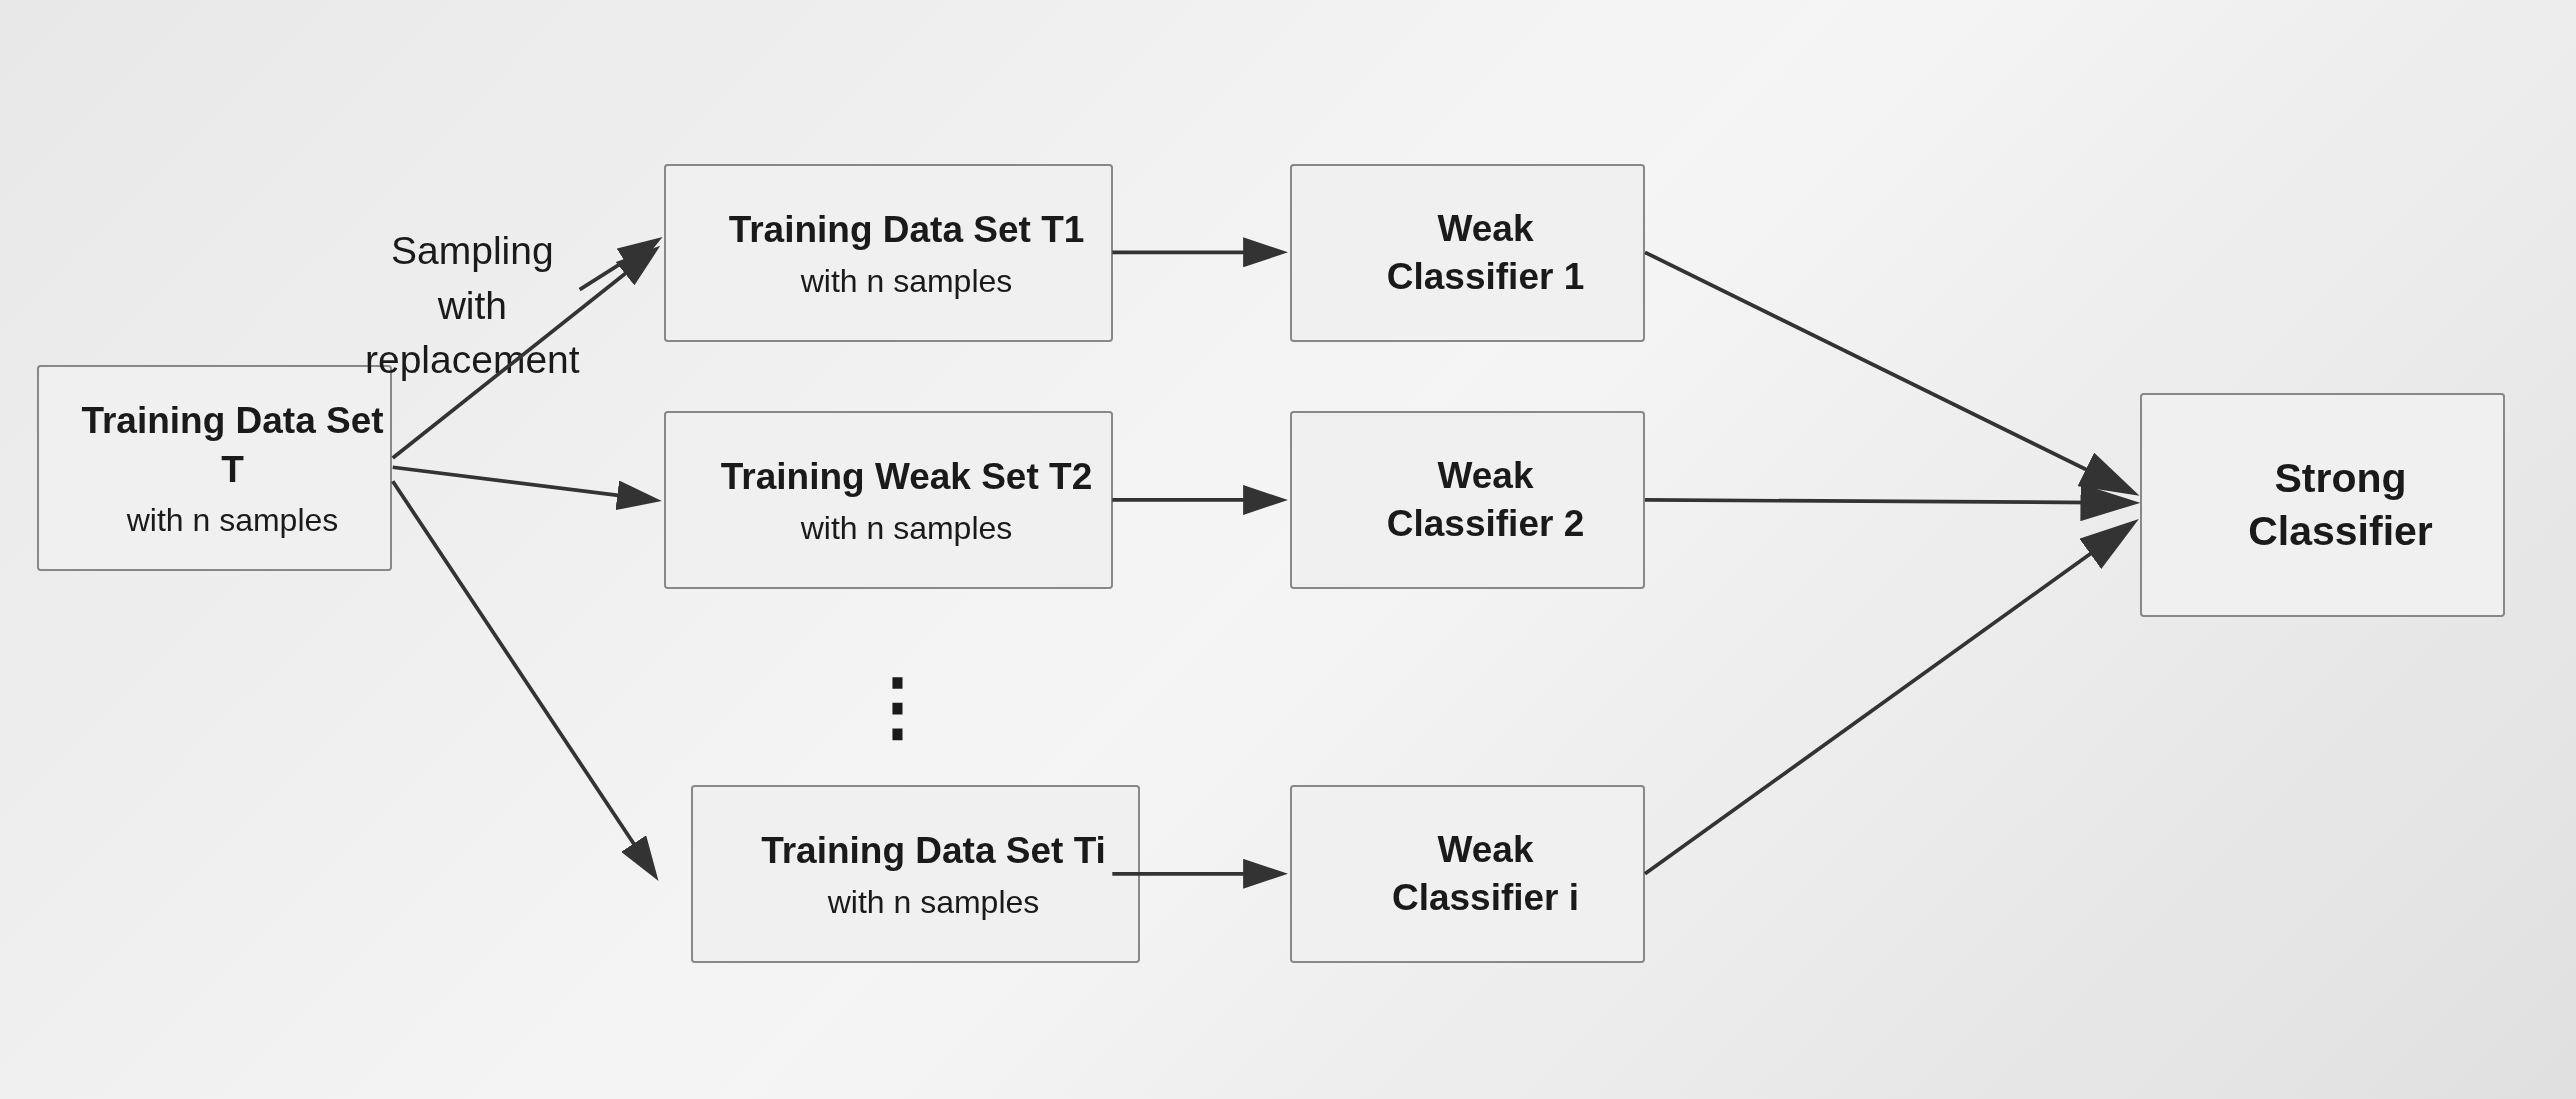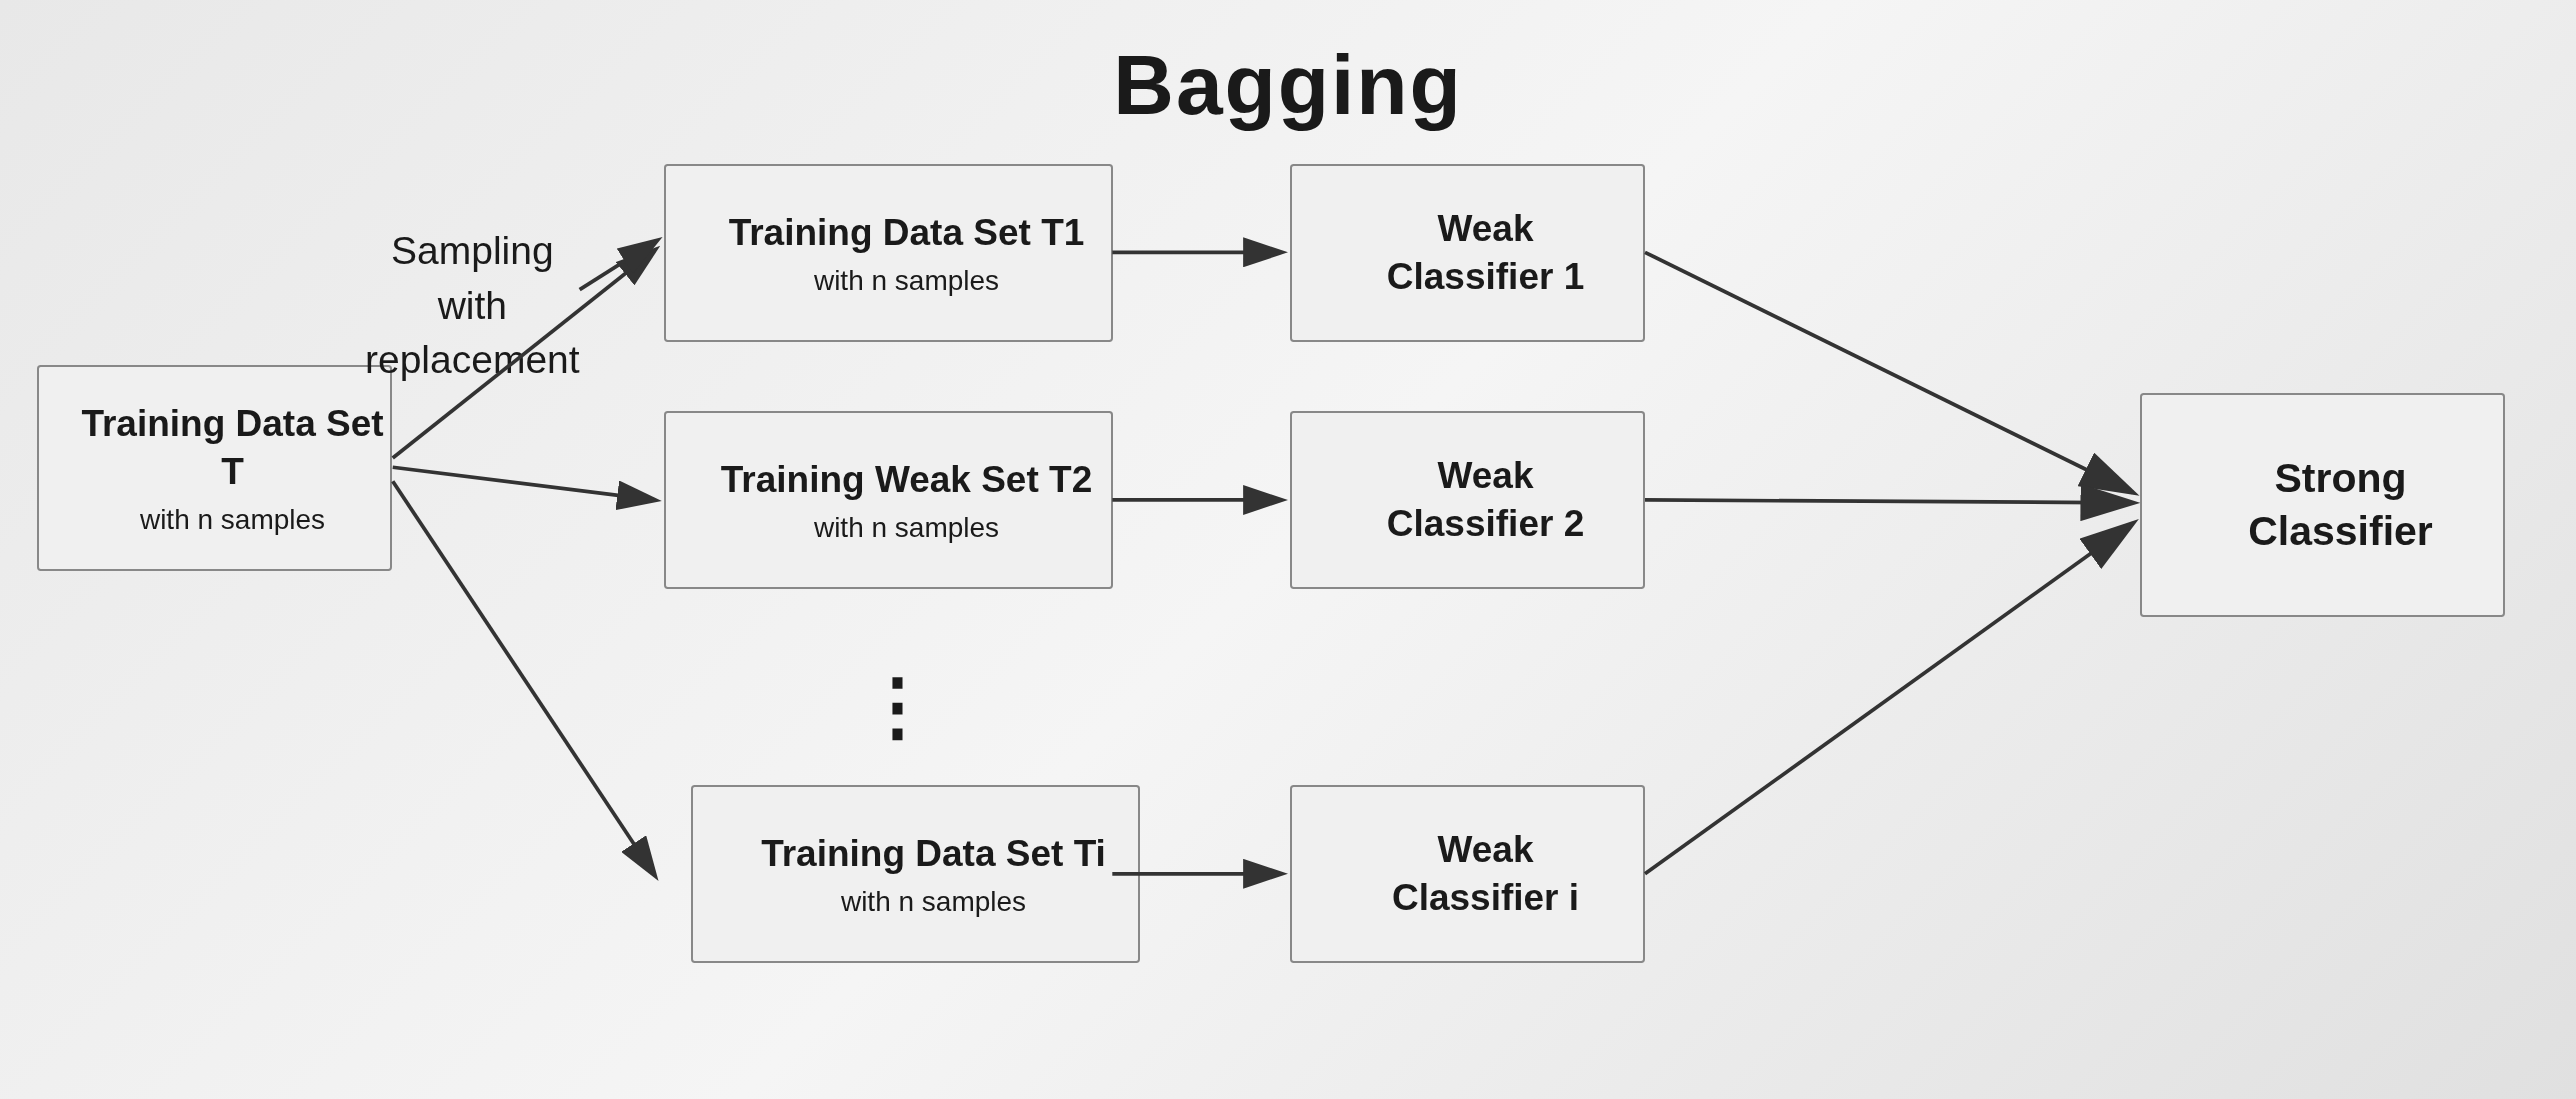--- a/index.html
+++ b/index.html
@@ -43,21 +43,21 @@
     }
 
     .box-title {
       font-size: 37px;
       font-weight: bold;
       color: #1a1a1a;
       line-height: 1.3;
     }
 
     .box-subtitle {
-      font-size: 28px;
+      font-size: 32px;
       color: #1a1a1a;
       margin-top: 8px;
     }
 
     
     .arrows-svg {
       position: absolute;
       top: 0;
       left: 0;
       width: 100%;
@@ -72,21 +72,20 @@
       color: #1a1a1a;
       text-align: center;
       line-height: 1.4;
     }
   </style>
 </head>
 <body>
 
 <div class="diagram-container">
 
-  <div class="title">Bagging</div>
 
   <div class="box" style="left: 37px; top: 365px; width: 355px; height: 206px;">
     <div class="box-title">Training Data Set T</div>
     <div class="box-subtitle">with n samples</div>
   </div>
 
   <div class="box" style="left: 664px; top: 164px; width: 449px; height: 178px;">
     <div class="box-title">Training Data Set T1</div>
     <div class="box-subtitle">with n samples</div>
   </div>

